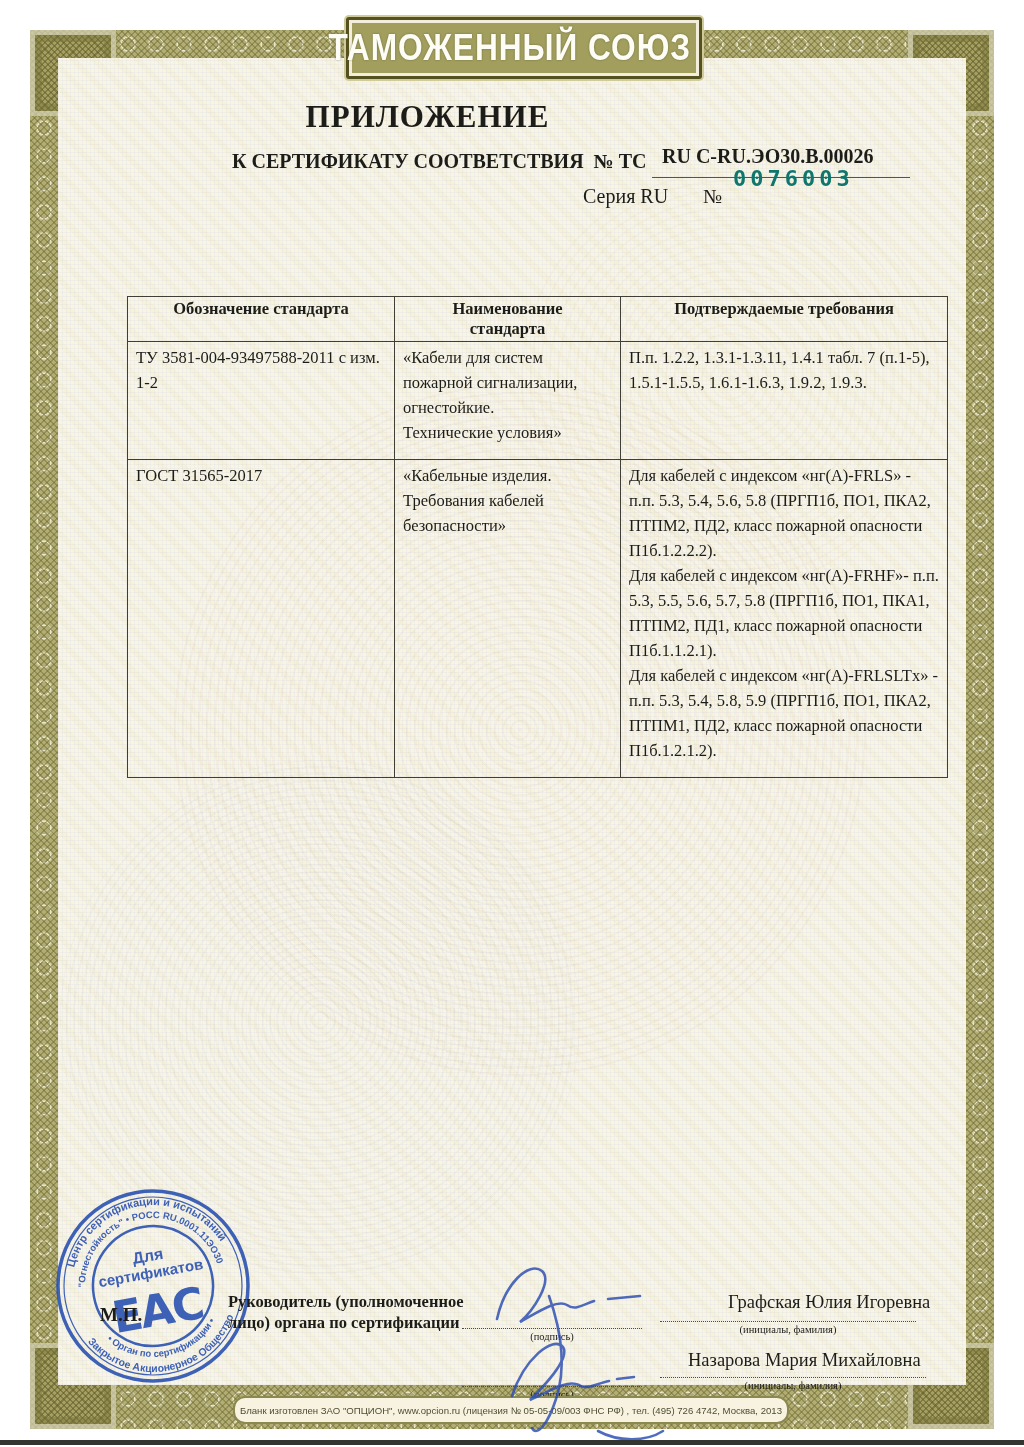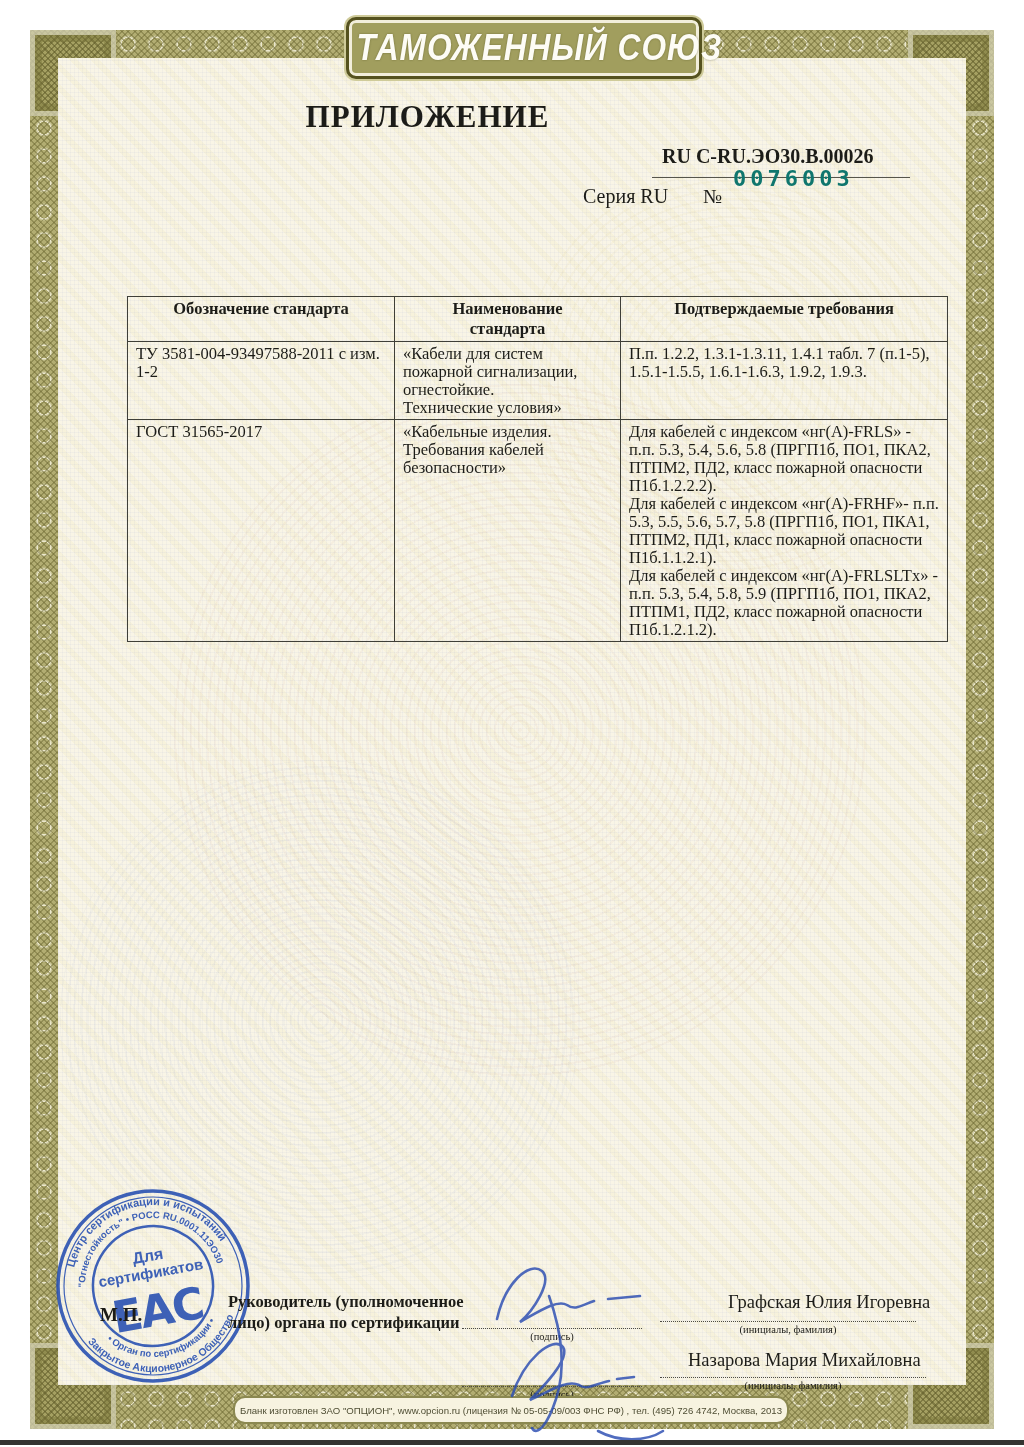--- a/index.html
+++ b/index.html
@@ -29,45 +29,45 @@
       repeating-linear-gradient(90deg, rgba(150,158,208,.075) 0 1px, transparent 1px 4px),
       repeating-linear-gradient(45deg, rgba(236,226,164,.16) 0 6px, transparent 6px 15px),
       #f9f5e6;}
   .wm{position:absolute;border-radius:50%;pointer-events:none;z-index:2;}
   .wm1{left:170px;top:380px;width:700px;height:700px;background:repeating-radial-gradient(circle, rgba(185,125,110,.055) 0 2px, transparent 2px 8px);}
   .wm2{left:60px;top:760px;width:520px;height:520px;background:repeating-radial-gradient(circle, rgba(120,140,200,.05) 0 2px, transparent 2px 7px);}
   .wm3{left:520px;top:170px;width:420px;height:420px;background:repeating-radial-gradient(circle, rgba(205,180,95,.06) 0 2px, transparent 2px 9px);}
 
   
   .banner{position:absolute;left:346px;top:17px;width:350px;height:56px;z-index:4;
-      background:#a19e5e;border:3px solid #55521f;border-radius:10px;
+      background:#a19e5e;border:3px solid #55521f;border-radius:3px;
       box-shadow:inset 0 0 0 3px #f2eedb, 0 0 0 2px #cfcB9a;
-      display:flex;align-items:center;justify-content:flex-start;font-style:italic;}
+      display:flex;align-items:center;justify-content:flex-end;}
   .banner span{font-family:"Liberation Sans","DejaVu Sans",sans-serif;font-weight:bold;
       font-size:33px;color:#fdfcf5;letter-spacing:1px;transform:scale(.96,1.12);
       text-shadow:0 0 2px rgba(70,68,25,.55);white-space:nowrap;}
 
   
   .abs{position:absolute;z-index:4;}
   .title{left:0;top:99px;width:855px;text-align:center;font-size:31px;font-weight:bold;letter-spacing:1px;}
   .subtitle{left:232px;top:150px;font-size:20px;font-weight:bold;white-space:pre;}
   .certno{left:662px;top:145px;font-size:20px;font-weight:bold;white-space:nowrap;}
   .certline{left:652px;top:177px;width:258px;height:1px;background:#56554a;}
   .series{left:583px;top:185px;font-size:20px;}
   .numsign{left:703px;top:185px;font-size:20px;}
   .serial{left:733px;top:166px;font-family:"DejaVu Sans Mono",monospace;font-weight:bold;
       font-size:22px;letter-spacing:4px;color:#0f766e;}
 
   .intro{left:92px;top:228px;width:840px;text-align:center;font-size:18px;font-weight:bold;line-height:26px;}
 
   
   .tblwrap{left:127px;top:296px;width:820px;}
   table{border-collapse:collapse;width:820px;table-layout:fixed;}
-  th,td{border:1.6px solid #3f3f38;font-size:16.5px;line-height:18px;vertical-align:top;
-      padding:3px 8px 2px 8px;background:transparent;}
+  th,td{border:1.6px solid #3f3f38;font-size:16.5px;line-height:25px;vertical-align:top;
+      padding:3px 8px 14px 8px;background:transparent;}
   th{font-weight:bold;text-align:center;padding:2px 4px;line-height:20px;margin-top:8px;}
   .pre{white-space:pre-line;}
 
   
   .stamp{left:48px;top:1181px;width:210px;height:210px;z-index:3;opacity:.9;}
   .mp{left:100px;top:1304px;font-size:19px;font-weight:bold;z-index:5;}
 
   
   .role{left:228px;font-size:16.5px;font-weight:bold;line-height:21px;width:250px;}
   .sigline{height:0;border-bottom:1.4px dotted #4c4c44;z-index:4;}
@@ -100,20 +100,21 @@
   <div class="inner"></div>
   <div class="wm wm1"></div>
   <div class="wm wm2"></div>
   <div class="wm wm3"></div>
 
   <div class="banner">
     <span>ТАМОЖЕННЫЙ СОЮЗ</span>
   </div>
 
   <div class="abs title">ПРИЛОЖЕНИЕ</div>
+  <div class="abs subtitle">К СЕРТИФИКАТУ СООТВЕТСТВИЯ  № ТС</div>
   <div class="abs certno">RU C-RU.ЭО30.В.00026</div>
   <div class="abs certline"></div>
   <div class="abs series">Серия RU</div>
   <div class="abs numsign">№</div>
   <div class="abs serial">0076003</div>
 
 
   <div class="abs tblwrap">
     <table>
       <colgroup>

